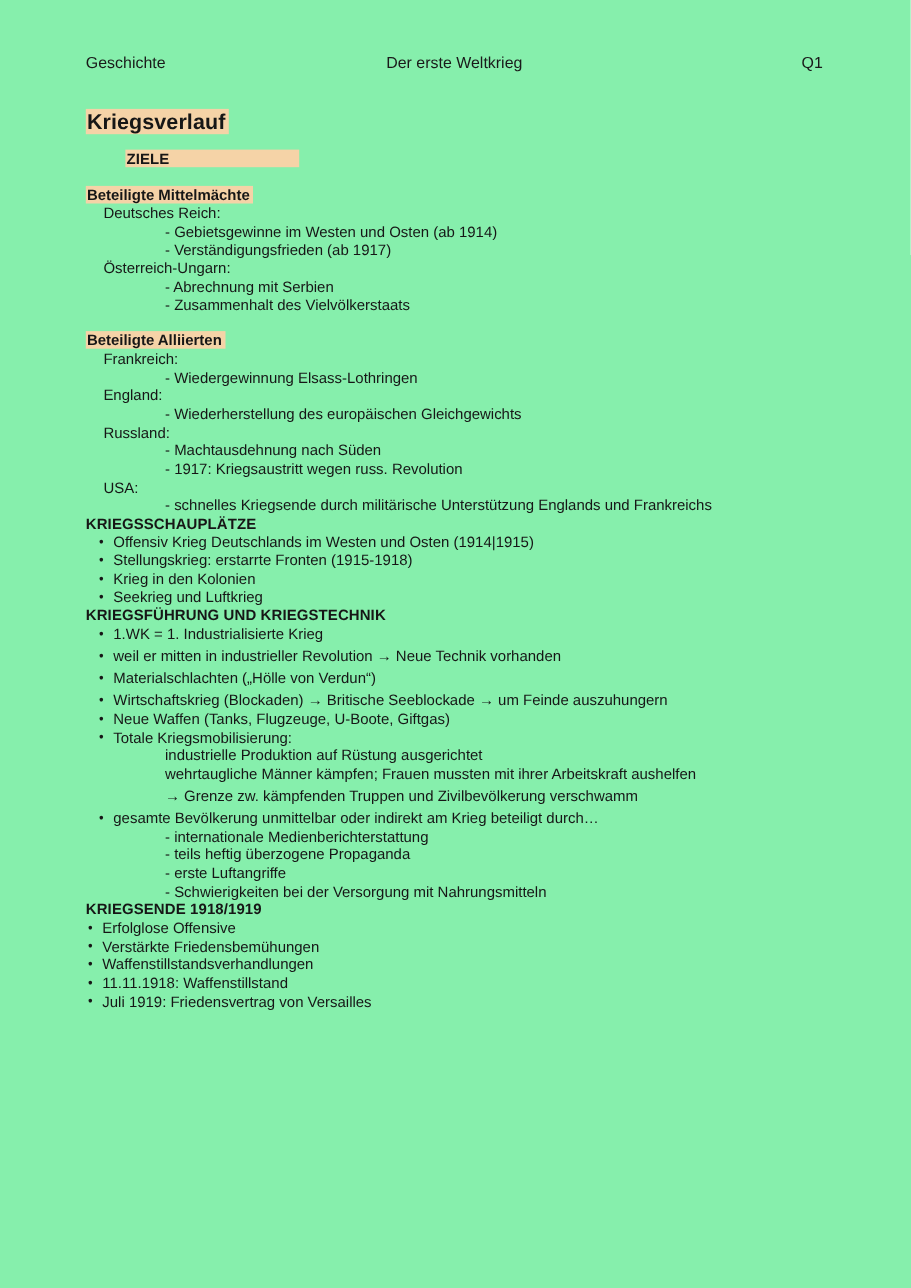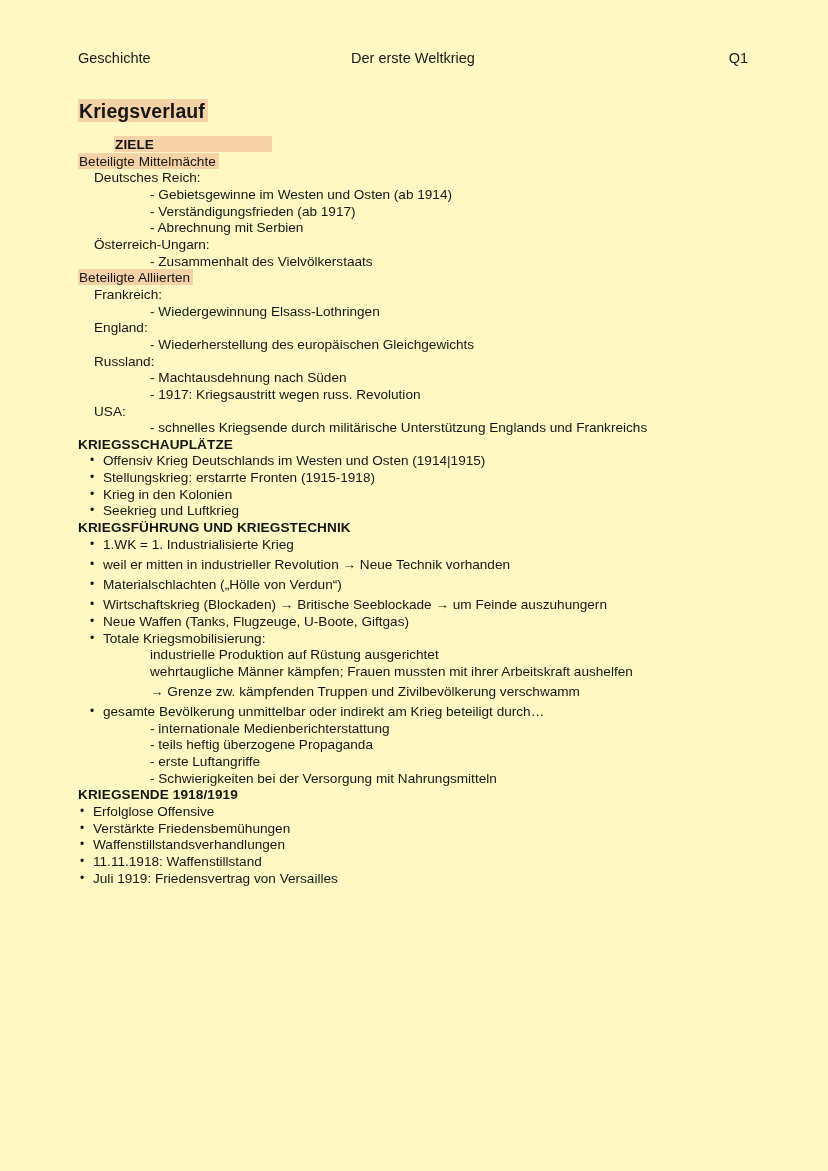--- a/index.html
+++ b/index.html
@@ -1,20 +1,20 @@
 <!DOCTYPE html>
 <html><head>
 <meta charset="utf-8">
 <style>
   html, body { margin: 0; padding: 0; background: #ffffff; }
   .page {
     position: relative;
     width: 828px;
     height: 1171px;
-    background: #fef9c3;
+    background: #86efac;
     font-family: "Liberation Sans", sans-serif;
     color: #161616;
     overflow: hidden;
     box-sizing: border-box;
     padding: 50px 80px 0 78px;
   }
   
   .doc-header {
     display: flex;
     align-items: baseline;
@@ -48,21 +48,21 @@
   .doc-section + .doc-section { }
 
   .line {
     position: relative;
     font-size: 13.6px;
     line-height: 16.65px;
     white-space: pre-wrap;
   }
   .heading    { font-weight: 700; letter-spacing: 0.1px; }
   .hl-heading { font-weight: 700; letter-spacing: 0.1px; margin-left: 36px; }
-  .hl-sub     { font-weight: 400; }
+  .hl-sub     { font-weight: 700; margin-top: 16px; }
   .item       { padding-left: 16px; }
   .dash       { padding-left: 72px; }
   .cont       { padding-left: 72px; }
 
   .bullet { padding-left: 25px; }
   .bullet::before {
     content: "\2022";
     position: absolute;
     left: 12px; top: -1px;
     font-size: 12px;
@@ -88,22 +88,22 @@
 
   <h1 class="page-title"><span class="hl">Kriegsverlauf</span></h1>
 
   <div class="doc-body" id="doc-body">
       <section class="doc-section">
         <div class="line hl-heading"><span class="hl" style="padding-right: 118px;">ZIELE</span></div>
         <div class="line hl-sub"><span class="hl">Beteiligte Mittelmächte</span></div>
         <div class="line item">Deutsches Reich:</div>
         <div class="line dash">- Gebietsgewinne im Westen und Osten (ab 1914)</div>
         <div class="line dash">- Verständigungsfrieden (ab 1917)</div>
+        <div class="line item">Österreich-Ungarn:</div>
         <div class="line dash">- Abrechnung mit Serbien</div>
-        <div class="line item">Österreich-Ungarn:</div>
         <div class="line dash">- Zusammenhalt des Vielvölkerstaats</div>
         <div class="line hl-sub"><span class="hl">Beteiligte Alliierten</span></div>
         <div class="line item">Frankreich:</div>
         <div class="line dash">- Wiedergewinnung Elsass-Lothringen</div>
         <div class="line item">England:</div>
         <div class="line dash">- Wiederherstellung des europäischen Gleichgewichts</div>
         <div class="line item">Russland:</div>
         <div class="line dash">- Machtausdehnung nach Süden</div>
         <div class="line dash">- 1917: Kriegsaustritt wegen russ. Revolution</div>
         <div class="line item">USA:</div>

